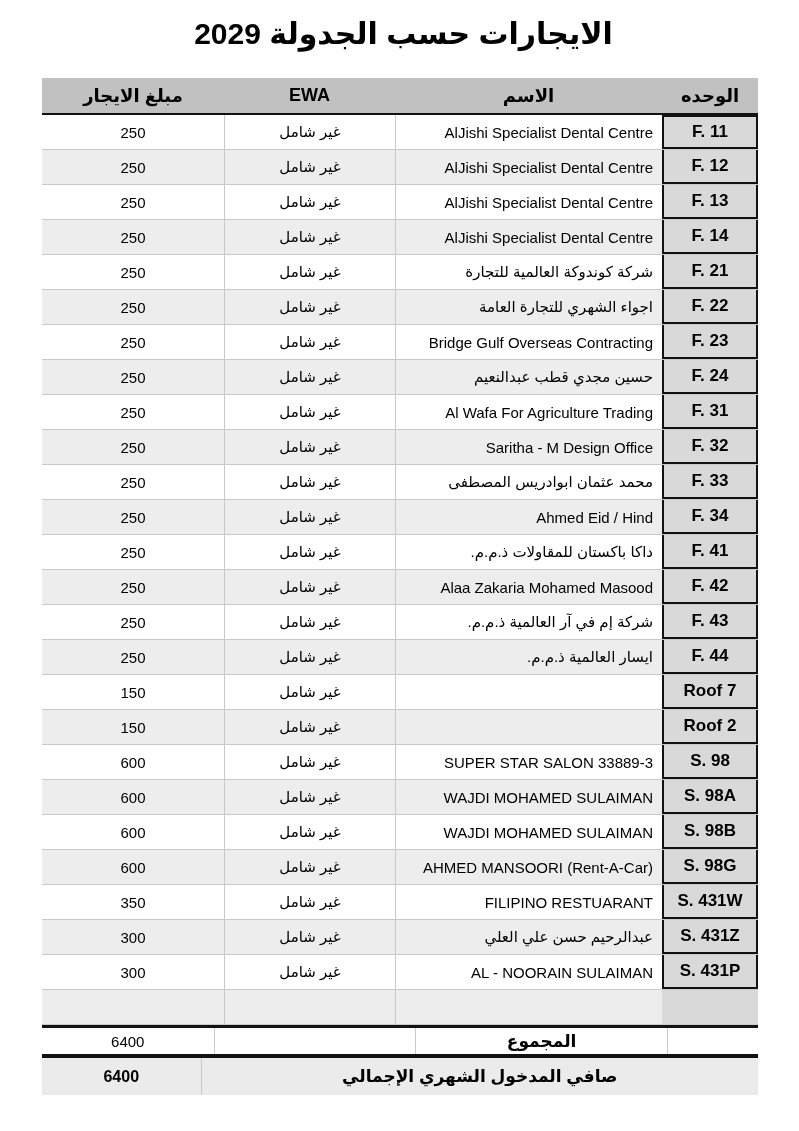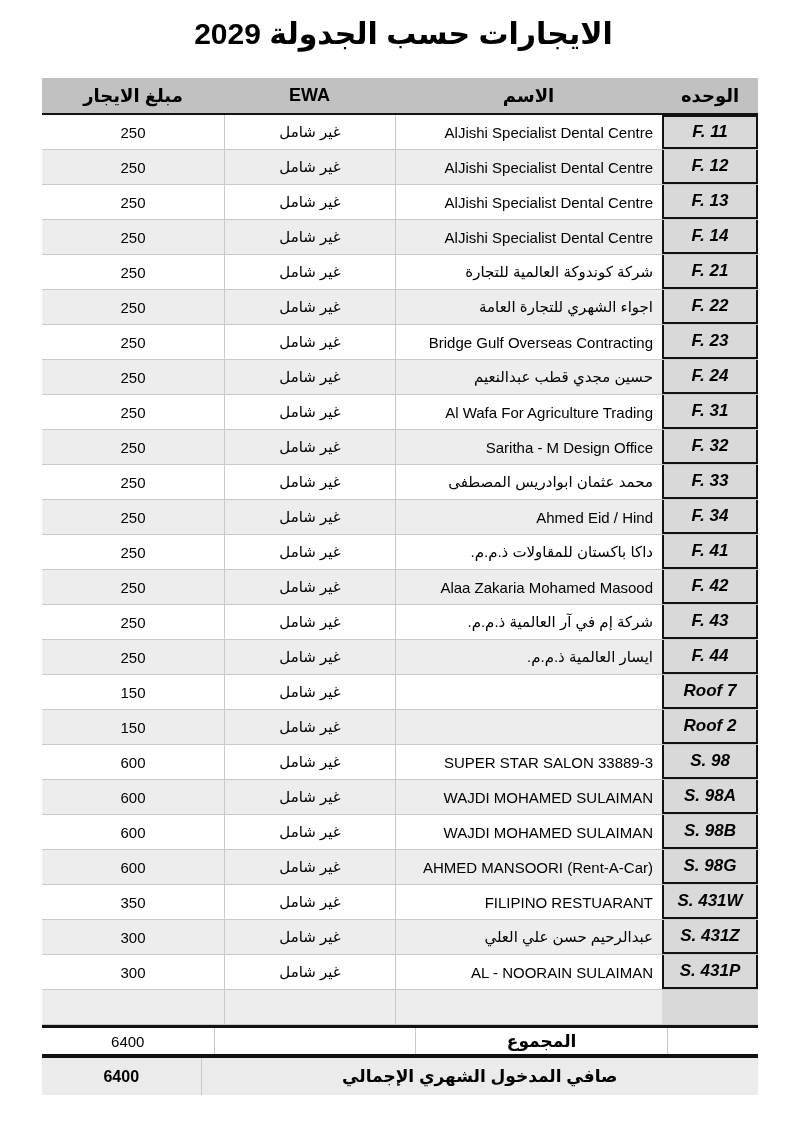--- a/index.html
+++ b/index.html
@@ -49,21 +49,20 @@
   .col-ewa{width:171px;justify-content:center;border-left:1px solid var(--grid-line,#c9c9c9);}
   .col-rent{width:182px;justify-content:center;}
   .hrow .col-name,.hrow .col-ewa{border-left:none;justify-content:center;text-align:center;}
   .unit-cell{
     background:var(--unit-cell-bg,#d9d9d9);
     border-left:2px solid var(--border-dark,#111);
     border-right:2px solid var(--border-dark,#111);
     border-bottom:2px solid var(--border-dark,#111);
     font-weight:bold;font-size:17px;
     direction:ltr;
-    font-style:italic;
   }
   #rows .trow:first-child .unit-cell{border-top:2px solid var(--border-dark,#111);}
   #rows .trow.empty-row .unit-cell{
     border-left:none;border-right:none;border-bottom:none;
     font-weight:normal;
   }
   .total-row{
     height:33px;
     border-top:3px solid var(--border-dark,#111);
     border-bottom:4px solid var(--border-dark,#111);

